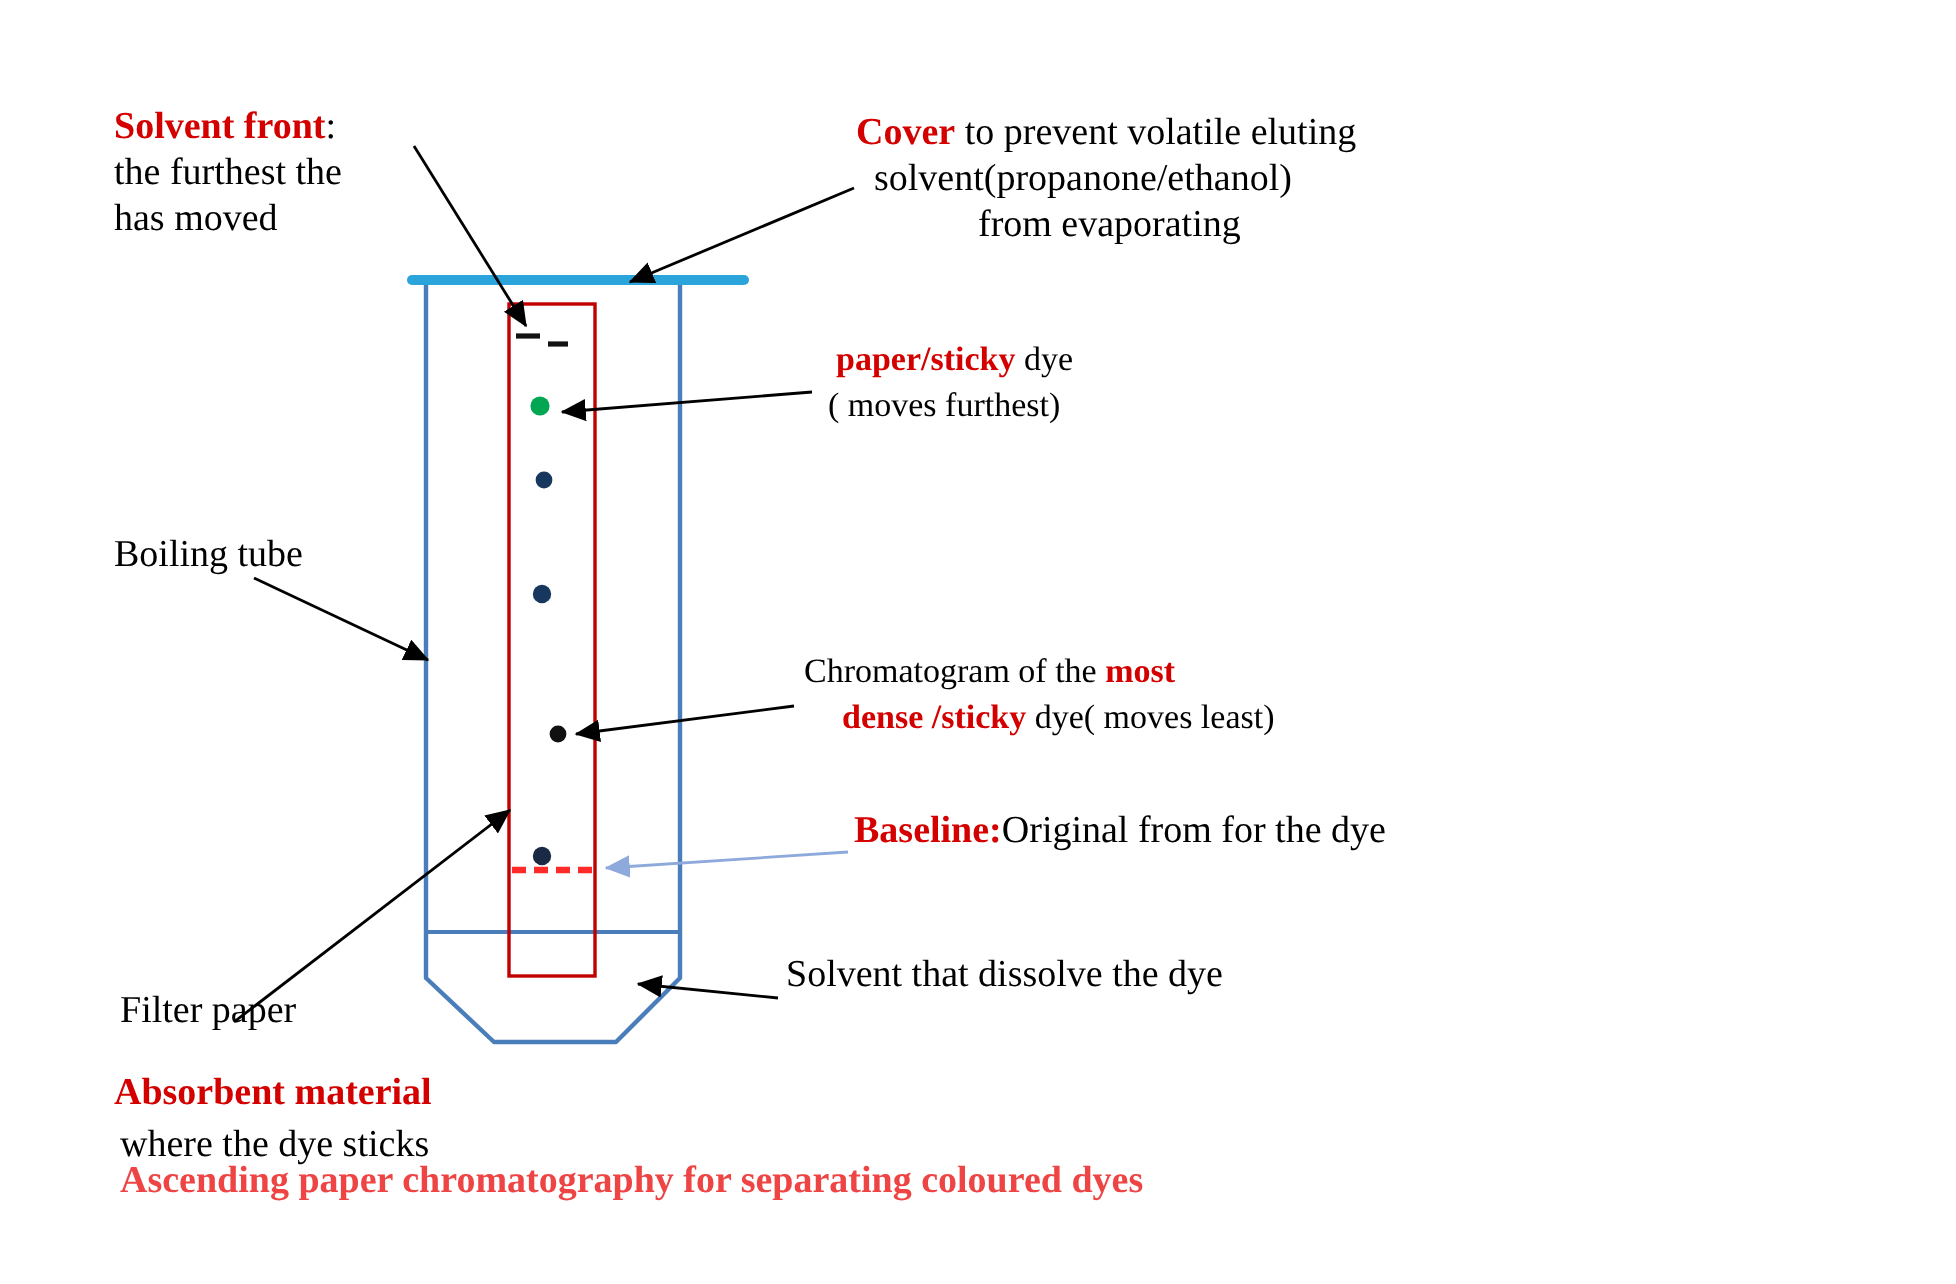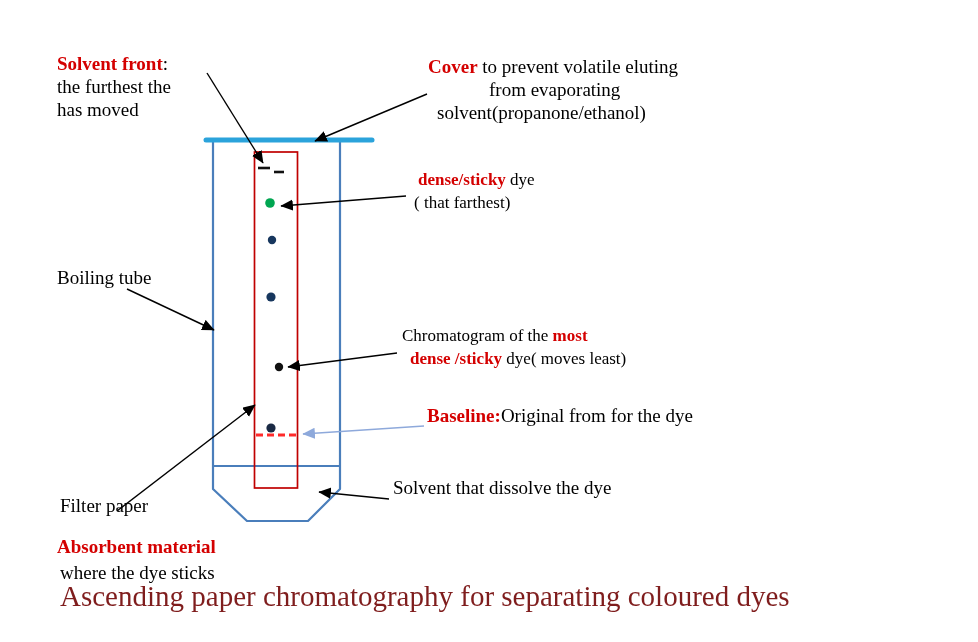--- a/index.html
+++ b/index.html
@@ -5,21 +5,21 @@
   html,body { margin:0; padding:0; background:#ffffff; }
   .canvas {
     position:relative; width:804px; height:642px; background:#ffffff;
     font-family:"Liberation Serif","DejaVu Serif",serif; overflow:hidden;
   }
   svg.overlay { position:absolute; left:0; top:0; }
   .lbl { position:absolute; font-size:19px; line-height:23px; color:#000; white-space:nowrap; }
   .sm  { font-size:17px; line-height:23px; }
   .em     { color:var(--emphasis-red,#d40000); font-weight:700; }
   .purple { color:var(--solvent-purple,#7030a0); font-weight:700; }
-  .title  { position:absolute; font-size:29px; font-weight:400; color:#7f1d1d; white-space:nowrap; }
+  .title  { position:absolute; font-size:19px; font-weight:700; color:#ef4444; white-space:nowrap; }
 </style>
 </head>
 <body>
 
 <div class="canvas">
 
   <svg class="overlay" width="978" height="642" viewBox="0 0 978 642">
     <defs>
       <marker id="ah" markerWidth="11" markerHeight="9" refX="8.5" refY="4" orient="auto">
         <path d="M0,0 L9,4 L0,8 z" fill="#000"></path>
@@ -59,34 +59,34 @@
   </svg>
 
   <div class="lbl" style="left:57px; top:52px;">
     <div><span class="em">Solvent front</span><span>:</span></div>
     <div>the furthest the</div>
     <div>has moved</div>
   </div>
 
   <div class="lbl" style="left:428px; top:55px;">
     <div><span class="em">Cover</span><span> to prevent volatile eluting</span></div>
+    <div style="margin-left:9px">solvent(propanone/ethanol)</div>
     <div style="margin-left:61px">from evaporating</div>
-    <div style="margin-left:9px">solvent(propanone/ethanol)</div>
   </div>
 
   <div class="lbl sm" style="left:411px; top:168px;">
-    <div style="margin-left:7px"><span class="em">dense/sticky</span><span> dye</span></div>
-    <div style="margin-left:3px">( that farthest)</div>
+    <div style="margin-left:7px"><span class="em">paper/sticky</span><span> dye</span></div>
+    <div style="margin-left:3px">( moves furthest)</div>
   </div>
 
   <div class="lbl" style="left:57px; top:266px;text-align:center;">Boiling tube</div>
 
   <div class="lbl sm" style="left:402px; top:324px;">
     <div><span>Chromatogram of the </span><span class="em">most</span></div>
-    <div style="margin-left:8px"><span class="em">dense /sticky</span><span> dye( moves least)</span></div>
+    <div style="margin-left:19px"><span class="em">dense /sticky</span><span> dye( moves least)</span></div>
   </div>
 
   <div class="lbl" style="left:427px; top:404px;">
     <span class="em">Baseline:</span><span>Original from for the dye</span>
   </div>
 
   <div class="lbl" style="left:393px; top:471px;">
     <div style="margin-top:5px">Solvent that dissolve the dye</div>
   </div>
 

